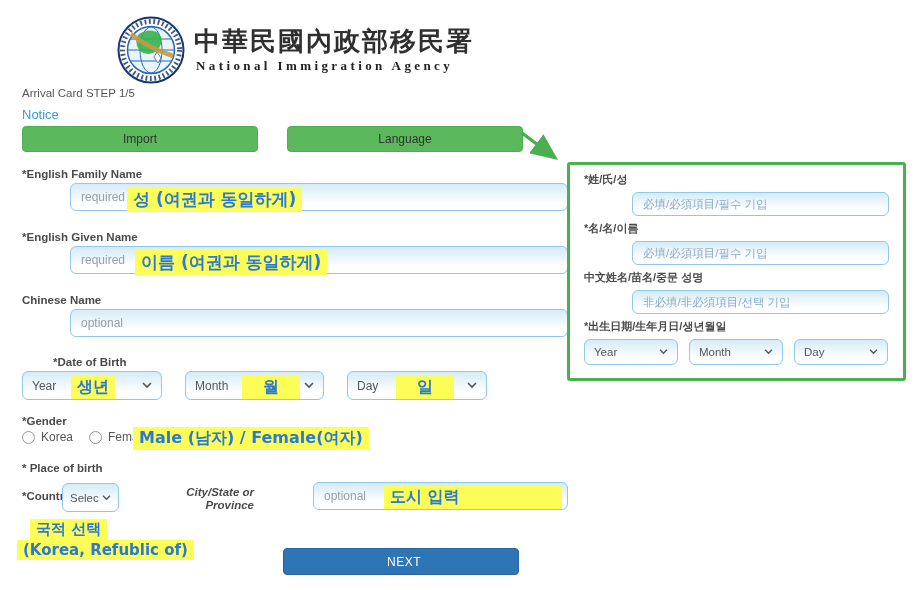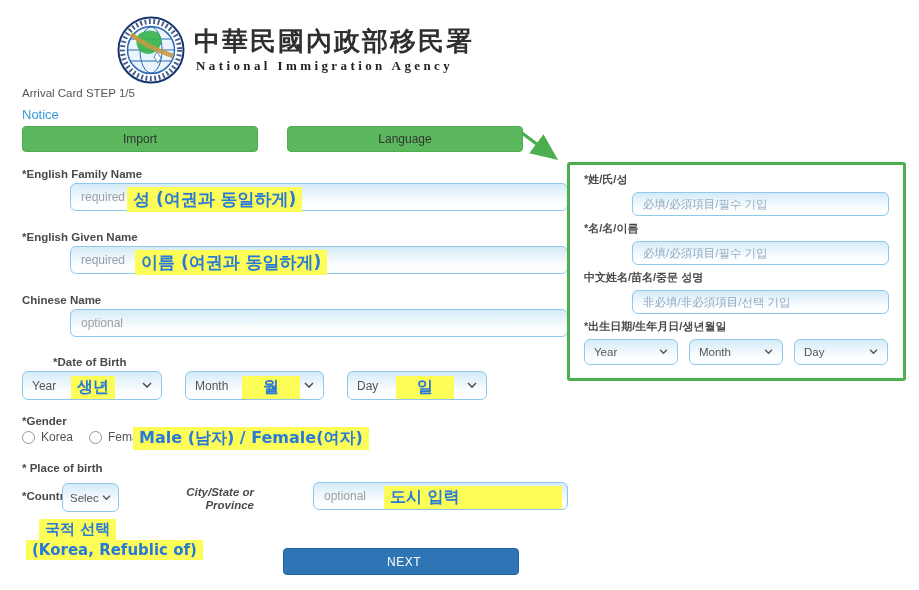--- a/index.html
+++ b/index.html
@@ -29,21 +29,21 @@
   .input-box input.ph-blue::placeholder { color:#8fa9c0; }
   .select-box { display:flex; align-items:center; border:1px solid #8fc8ea; border-radius:6px;
                background:linear-gradient(180deg,#d5ebf8 0%,#fdfeff 72%); padding:0 9px; font-size:12px; color:#555; cursor:pointer; }
   .select-box .val { white-space:nowrap; }
   .select-box .spacer { flex:1; }
   .chev { flex:0 0 auto; }
 
   
   .hl { position:absolute; background:#fdfd57; color:#2879d8; font-weight:bold; white-space:nowrap;
         font-family:"DejaVu Sans","Liberation Sans",sans-serif; padding:1px 6px; }
-  .hl-17 { font-size:17px; } .hl-16 { font-size:16px; } .hl-15 { font-size:15px;margin-left:9px; }
+  .hl-17 { font-size:17px; } .hl-16 { font-size:16px; } .hl-15 { font-size:15px; }
   .hl-bar { text-align:center; }
 
   
   .radio-circle { width:13px; height:13px; border:1px solid #979797; border-radius:50%; background:#fff; display:inline-block; cursor:pointer; }
   .radio-label { font-size:12px; color:#555; }
 
   
   .panel { border:3px solid #4bae4f; border-radius:3px; padding:7px 14px 0 14px; background:#fff; }
   .panel .field-label { font-size:11px; margin:5px 0 5px 0; }
   .panel .input-box { height:24px; margin-bottom:3px; }

